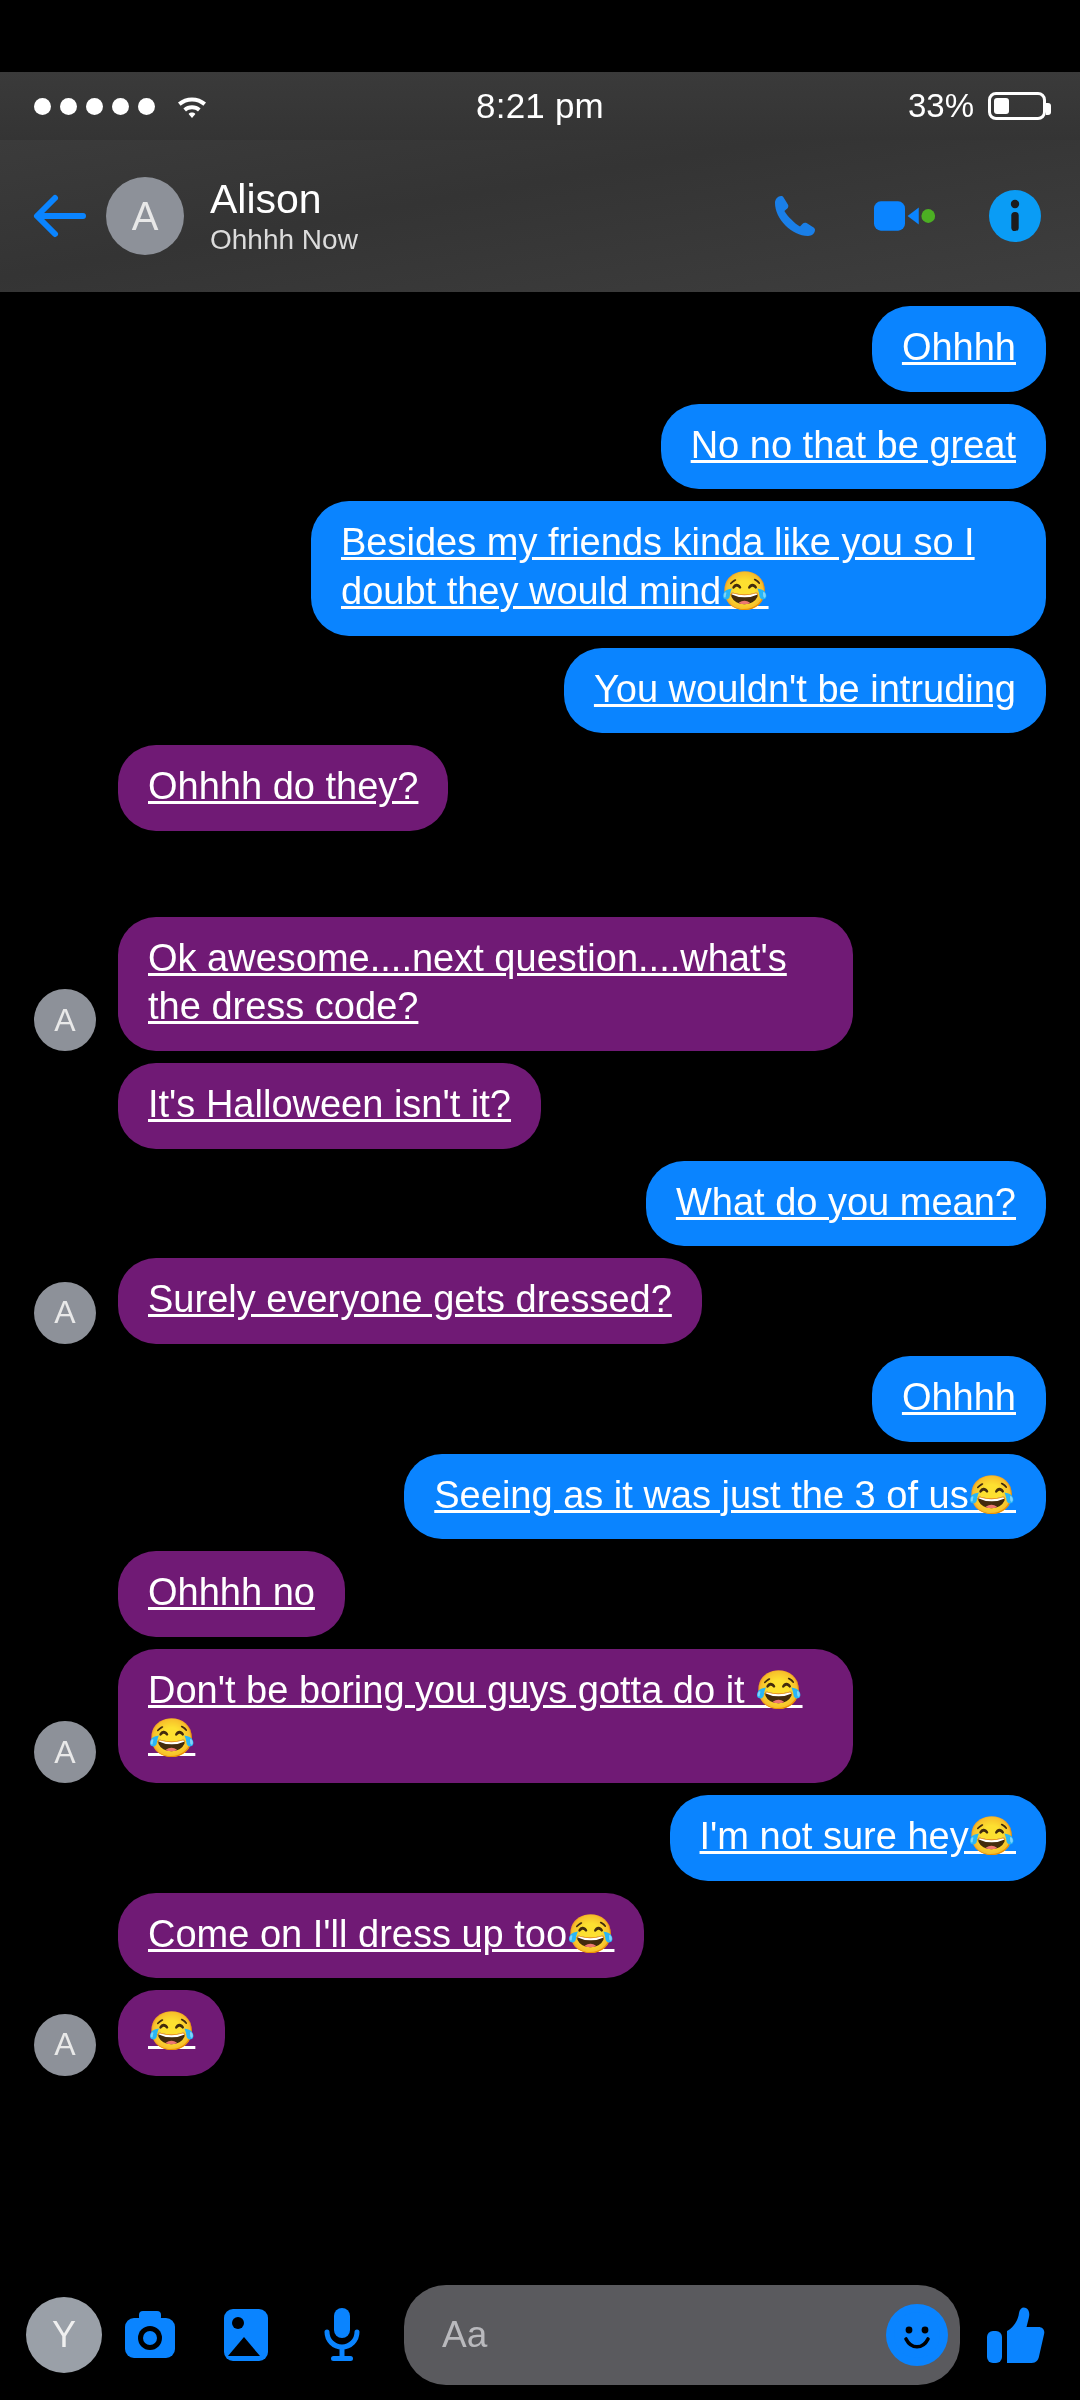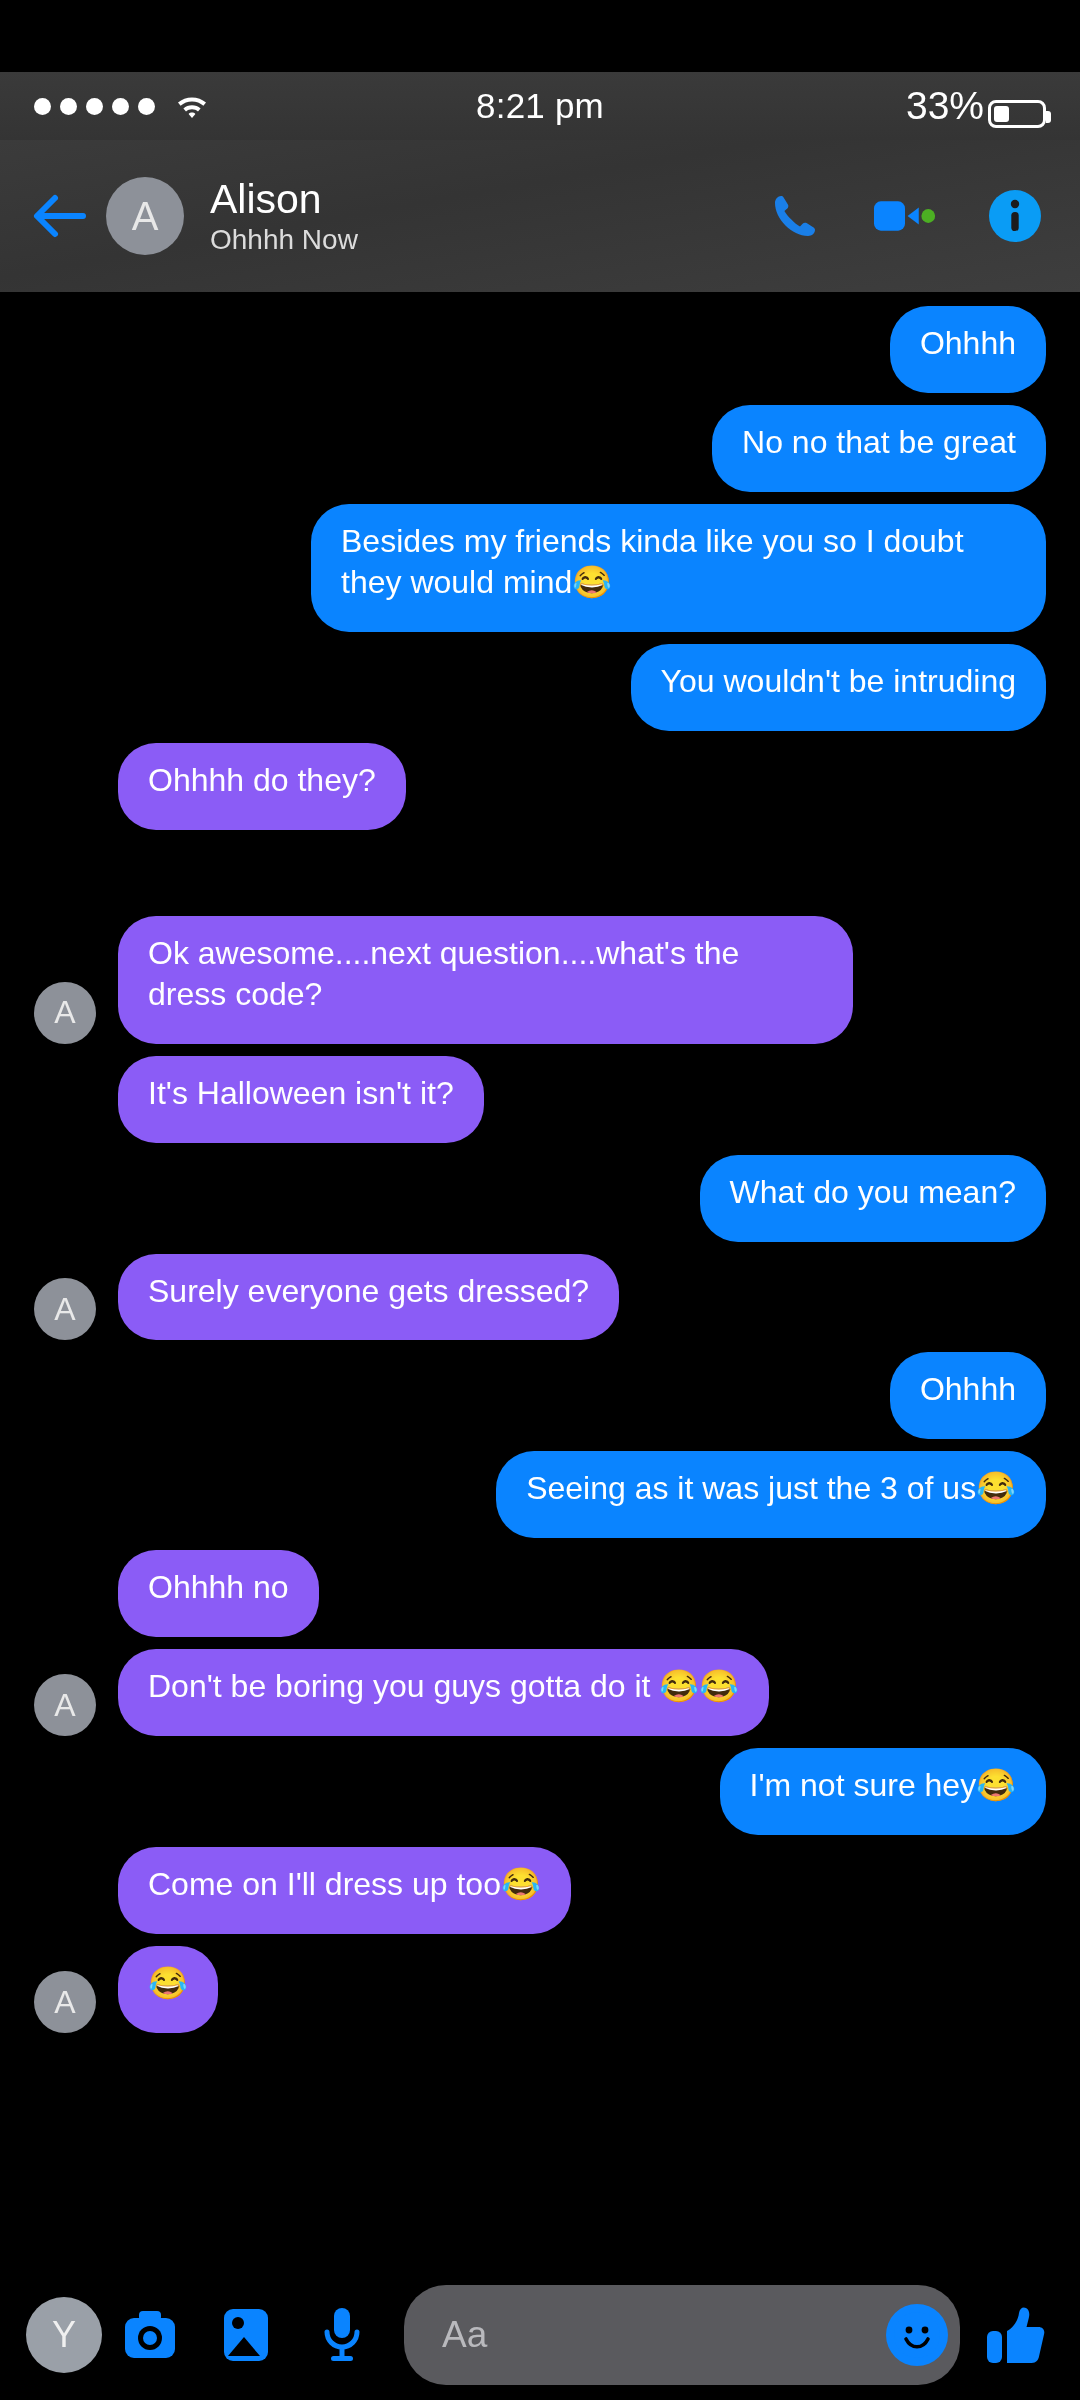--- a/index.html
+++ b/index.html
@@ -33,22 +33,22 @@
   .sb-left { display: flex; align-items: center; gap: 14px; }
   .dots { display: flex; gap: 9px; align-items: center; }
   .dots i { width: 17px; height: 17px; border-radius: 50%; background: #fff; display:block; }
   .wifi { width: 34px; height: 26px; position: relative; margin-left: 6px; }
   .sb-time {
     position: absolute; left: 0; right: 0; text-align: center;
     color: #fff; font-size: 35px; font-weight: 400; letter-spacing: .2px;
     pointer-events: none;
   }
   .sb-right {
-    margin-left: auto; display: flex; align-items: flex-end; gap: 4px;
-    color: #fff; font-size: 39px;
+    margin-left: auto; display: flex; align-items: center; gap: 14px;
+    color: #fff; font-size: 33px;
   }
   .batt {
     width: 58px; height: 28px; border: 3px solid #fff; border-radius: 8px;
     position: relative; display: flex; align-items: center; padding: 3px;
   }
   .batt::after {
     content: ""; position: absolute; right: -8px; top: 8px;
     width: 5px; height: 12px; background: #fff; border-radius: 0 3px 3px 0;
   }
   .batt-fill { height: 100%; background: #fff; border-radius: 3px; }
@@ -84,27 +84,28 @@
   .row.out { justify-content: flex-end; }
   .row.in { justify-content: flex-start; }
   .av-slot { width: 62px; height: 62px; flex: 0 0 auto; margin-right: 22px; }
   .av-slot.filled {
     border-radius: 50%; background: #8d9199; color: #e9e9e9;
     display: flex; align-items: center; justify-content: center; font-size: 32px;
   }
   .bubble {
     max-width: 735px;
     border-radius: 38px;
-    padding: 17px 30px 29px 30px;
-    font-size: 32px; line-height: 1.28;
+    padding: 17px 30px 20px 30px;
+    font-size: 38px; line-height: 1.28;
     color: #fff;
     word-wrap: break-word;
+    text-decoration: underline;
   }
   .out .bubble { background: #0a84ff; }
-  .in  .bubble { background: #8b5cf6; }
+  .in  .bubble { background: #701a75; }
 
   
   .composer {
     flex: 0 0 auto; height: 130px; background: #000;
     display: flex; align-items: center; gap: 0;
     padding: 0 26px;
   }
   .comp-avatar {
     width: 76px; height: 76px; border-radius: 50%;
     background: #9aa0a8; color: #f0f0f0;

